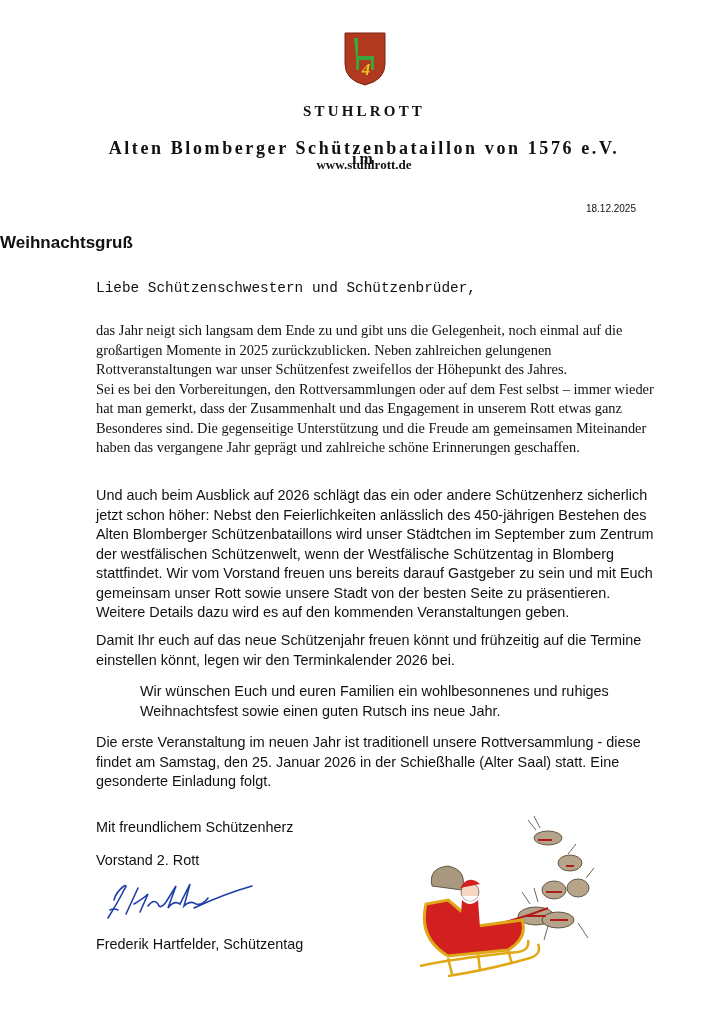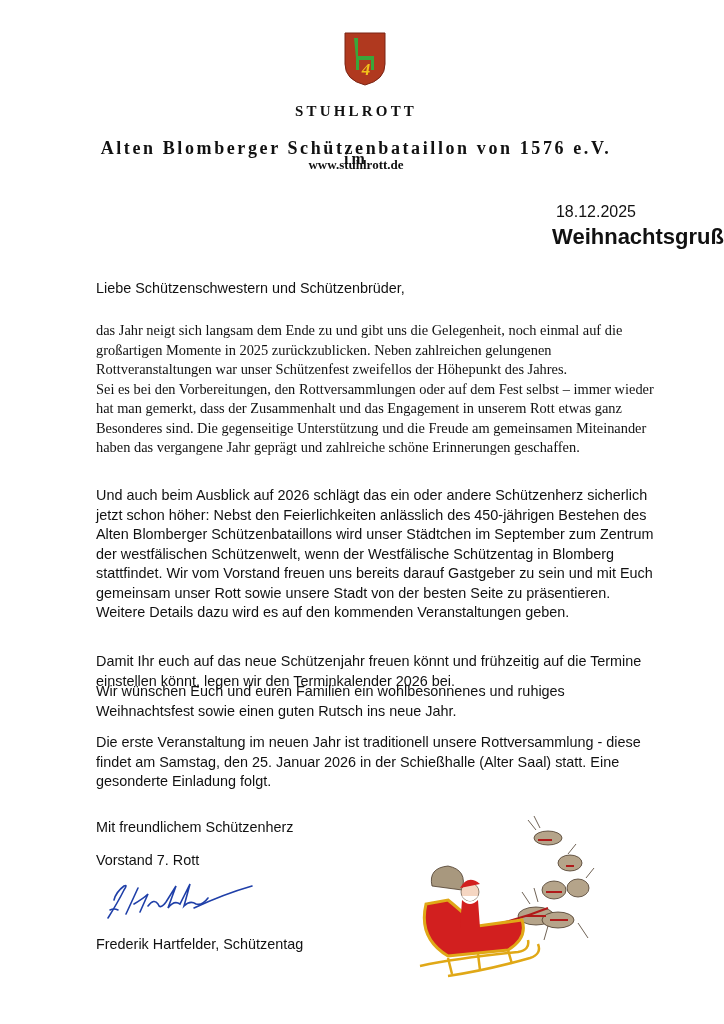--- a/index.html
+++ b/index.html
@@ -1,31 +1,31 @@
 <!DOCTYPE html>
 <html><head>
 <meta charset="utf-8">
 <style>
   html,body{margin:0;padding:0;background:#fff;}
   body{width:724px;height:1024px;position:relative;overflow:hidden;font-family:"Liberation Sans",sans-serif;color:#111;}
   .crest{position:absolute;left:344px;top:32px;width:42px;height:54px;}
-  .hdr{position:absolute;left:0;width:712px;text-align:center;font-family:"Liberation Serif",serif;font-weight:bold;color:#111;}
+  .hdr{position:absolute;left:8px;width:712px;text-align:center;font-family:"Liberation Serif",serif;font-weight:bold;color:#111;}
   .hdr1{top:103px;font-size:15px;letter-spacing:3.2px;}
   .hdr2{top:122px;font-size:16px;letter-spacing:3px;margin-top:28px;}
   .hdr3{top:138px;font-size:18px;letter-spacing:2.6px;}
   .hdr4{top:157px;font-size:13px;letter-spacing:0;}
-  .date{position:absolute;right:88px;top:203px;font-size:16px;}
-  .title{position:absolute;left:0;width:724px;text-align:right;top:224px;font-size:22px;font-weight:bold;}
+  .date{position:absolute;right:88px;top:203px;font-size:10px;}
+  .title{position:absolute;left:0;width:724px;text-align:left;top:233px;font-size:17px;font-weight:bold;}
   .body{position:absolute;left:96px;width:560px;font-size:14.4px;line-height:19.5px;}
   .p{margin:0;white-space:pre-line;}
-  .salutation{top:279px;}
+  .salutation{top:279px;font-family:Liberation Mono, monospace;}
   .para1{top:321px;font-family:Liberation Serif, serif;}
   .para2{top:486px;}
-  .para3{top:652px;}
-  .para4{top:682px;}
+  .para3{top:631px;}
+  .para4{top:682px;margin-left:44px;}
   .para5{top:733px;}
   .closing{top:818px;}
   .board{top:851px;}
   .signer{top:935px;}
   .signature{position:absolute;left:104px;top:880px;width:150px;height:42px;}
   .sleigh{position:absolute;left:418px;top:808px;width:190px;height:175px;}
 </style>
 </head>
 <body>
 
@@ -46,21 +46,21 @@
 <p class="body p salutation">Liebe Schützenschwestern und Schützenbrüder,</p>
 <p class="body p para1">das Jahr neigt sich langsam dem Ende zu und gibt uns die Gelegenheit, noch einmal auf die großartigen Momente in 2025 zurückzublicken. Neben zahlreichen gelungenen Rottveranstaltungen war unser Schützenfest zweifellos der Höhepunkt des Jahres.
 Sei es bei den Vorbereitungen, den Rottversammlungen oder auf dem Fest selbst – immer wieder hat man gemerkt, dass der Zusammenhalt und das Engagement in unserem Rott etwas ganz Besonderes sind. Die gegenseitige Unterstützung und die Freude am gemeinsamen Miteinander haben das vergangene Jahr geprägt und zahlreiche schöne Erinnerungen geschaffen.</p>
 <p class="body p para2">Und auch beim Ausblick auf 2026 schlägt das ein oder andere Schützenherz sicherlich jetzt schon höher: Nebst den Feierlichkeiten anlässlich des 450-jährigen Bestehen des Alten Blomberger Schützenbataillons wird unser Städtchen im September zum Zentrum der westfälischen Schützenwelt, wenn der Westfälische Schützentag in Blomberg stattfindet. Wir vom Vorstand freuen uns bereits darauf Gastgeber zu sein und mit Euch gemeinsam unser Rott sowie unsere Stadt von der besten Seite zu präsentieren.
 Weitere Details dazu wird es auf den kommenden Veranstaltungen geben.</p>
 <p class="body p para3">Damit Ihr euch auf das neue Schützenjahr freuen könnt und frühzeitig auf die Termine einstellen könnt, legen wir den Terminkalender 2026 bei.</p>
 <p class="body p para4">Wir wünschen Euch und euren Familien ein wohlbesonnenes und ruhiges Weihnachtsfest sowie einen guten Rutsch ins neue Jahr.</p>
 <p class="body p para5">Die erste Veranstaltung im neuen Jahr ist traditionell unsere Rottversammlung - diese findet am Samstag, den 25. Januar 2026 in der Schießhalle (Alter Saal) statt. Eine gesonderte Einladung folgt.</p>
 
 <p class="body p closing">Mit freundlichem Schützenherz</p>
-<p class="body p board">Vorstand 7. Rott</p>
+<p class="body p board">Vorstand 2. Rott</p>
 
 <svg class="signature" viewBox="0 0 150 42">
   <g fill="none" stroke="#1f3fa8" stroke-width="1.6" stroke-linecap="round">
     <path d="M4 38 Q14 22 20 10 Q24 4 20 6 Q12 12 10 20"></path>
     <path d="M6 30 Q10 28 14 30"></path>
     <path d="M22 34 L34 8 M30 24 Q40 18 44 14 L36 32"></path>
     <path d="M44 26 Q50 18 54 24 Q56 30 62 22 L72 6 L64 28 Q70 20 76 24 L86 4 L80 26 Q86 20 92 24 Q98 26 104 18"></path>
     <path d="M90 28 Q120 14 148 6"></path>
   </g>
 </svg>

